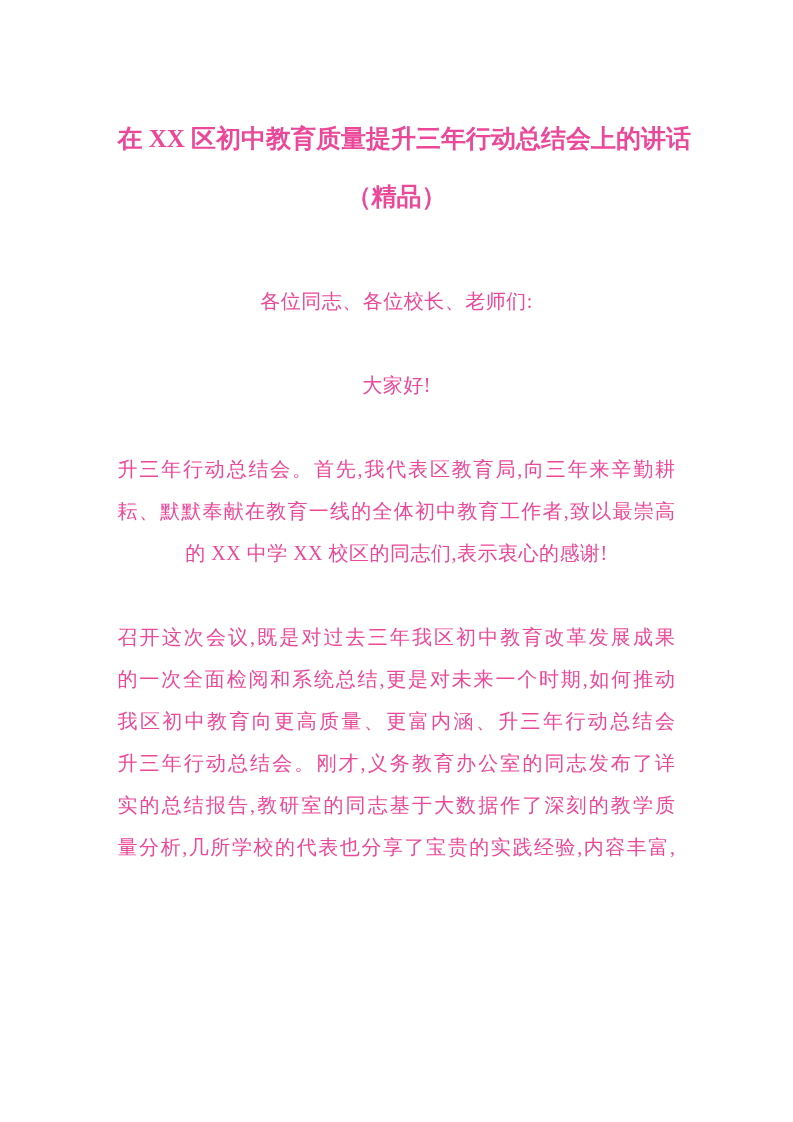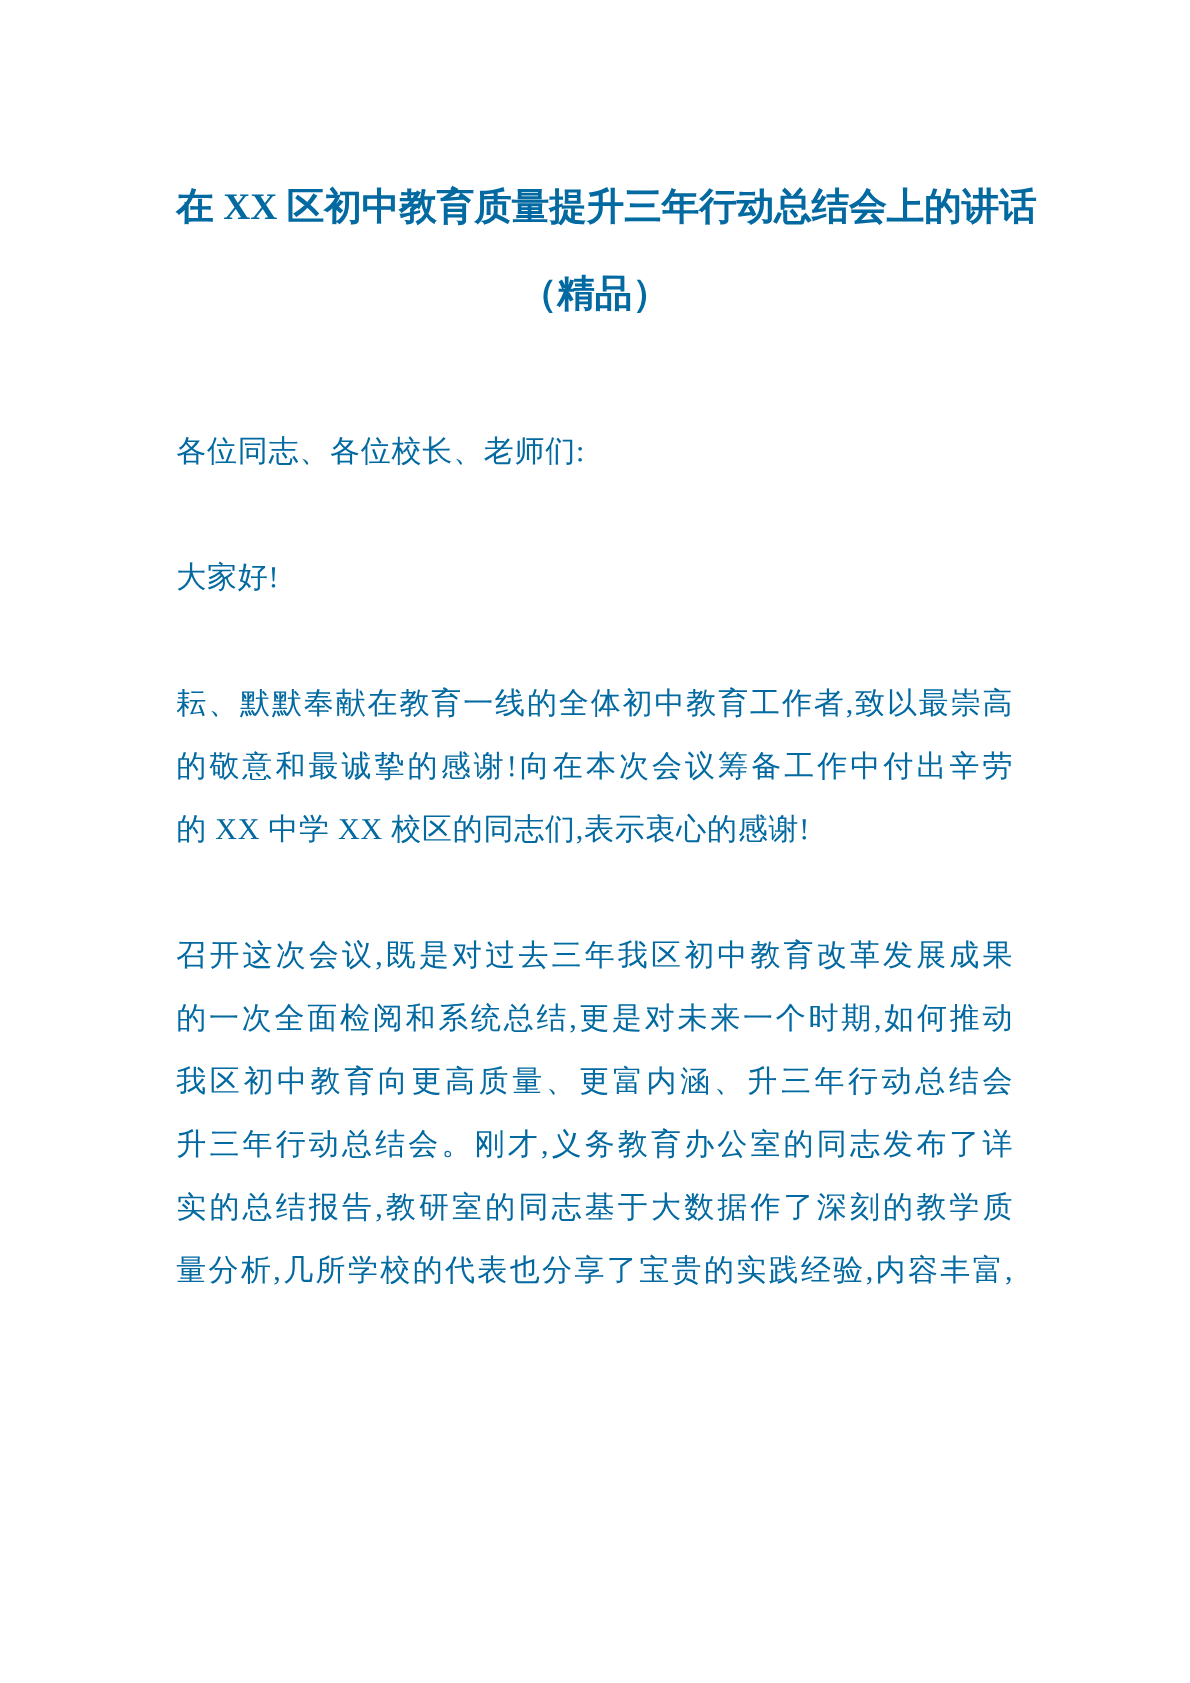--- a/index.html
+++ b/index.html
@@ -34,47 +34,47 @@
   .doc-body {
     margin-top: 54px;
     font-size: 20px;
   }
   .paragraph {
     margin: 0 0 42px 0;
   }
   .line {
     line-height: 42px;
     height: 42px;
-    text-align: left;
+    text-align: center;
     letter-spacing: 0.5px;
   }
   .line.fill {
     text-align: justify;
     text-align-last: justify;
   }
 </style>
 </head>
 <body>
 
 <div class="page" style="background: rgb(255, 255, 255);">
-  <div class="content" style="color: #0369a1;">
+  <div class="content" style="color: #ec4899;">
     <div class="doc-title">
       <div class="title-line">在 XX 区初中教育质量提升三年行动总结会上的讲话</div>
       <div class="title-line">（精品）</div>
     </div>
     <div class="doc-body" id="doc-body">
         <div class="paragraph">
           <div class="line">各位同志、各位校长、老师们:</div>
         </div>
         <div class="paragraph">
           <div class="line">大家好!</div>
         </div>
         <div class="paragraph">
+          <div class="line fill">升三年行动总结会。首先,我代表区教育局,向三年来辛勤耕</div>
           <div class="line fill">耘、默默奉献在教育一线的全体初中教育工作者,致以最崇高</div>
-          <div class="line fill">的敬意和最诚挚的感谢!向在本次会议筹备工作中付出辛劳</div>
           <div class="line">的 XX 中学 XX 校区的同志们,表示衷心的感谢!</div>
         </div>
         <div class="paragraph">
           <div class="line fill">召开这次会议,既是对过去三年我区初中教育改革发展成果</div>
           <div class="line fill">的一次全面检阅和系统总结,更是对未来一个时期,如何推动</div>
           <div class="line fill">我区初中教育向更高质量、更富内涵、升三年行动总结会</div>
           <div class="line fill">升三年行动总结会。刚才,义务教育办公室的同志发布了详</div>
           <div class="line fill">实的总结报告,教研室的同志基于大数据作了深刻的教学质</div>
           <div class="line fill">量分析,几所学校的代表也分享了宝贵的实践经验,内容丰富,</div>
         </div>

